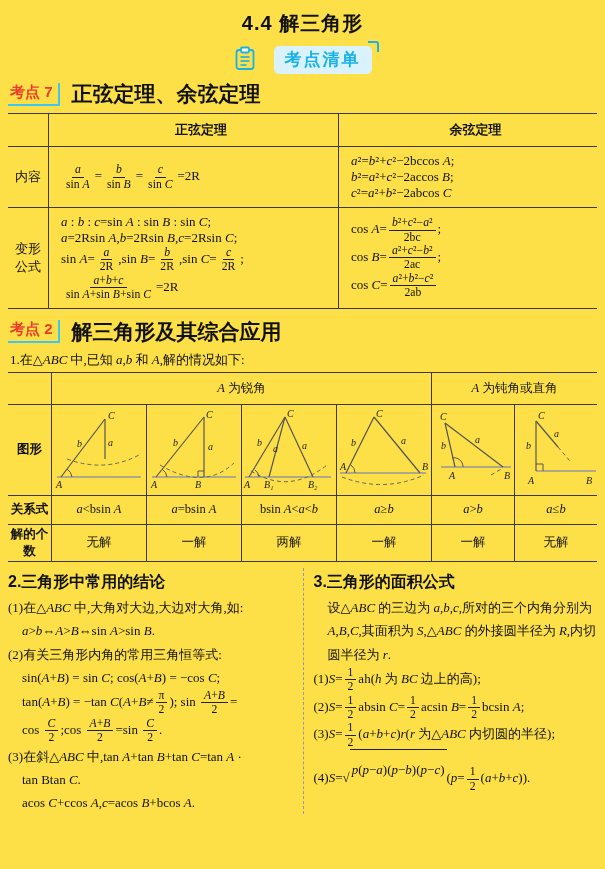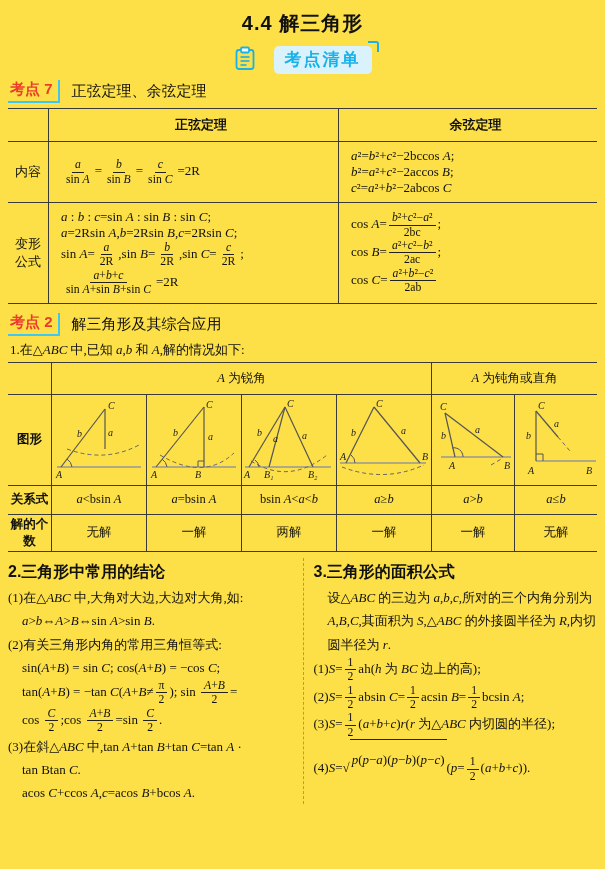--- a/index.html
+++ b/index.html
@@ -15,21 +15,21 @@
   .badge-text{position:relative;background:#d9f2fc;color:#17b2e9;font-weight:bold;
               font-size:17px;font-family:"Liberation Sans","DejaVu Sans",sans-serif;
               padding:2px 11px 3px 11px;border-radius:5px;letter-spacing:2px;}
   .fold{position:absolute;top:-5px;right:-7px;width:9px;height:9px;
         border-top:2px solid #17b2e9;border-right:2px solid #17b2e9;border-radius:0 3px 0 0;}
   
   .kd{display:flex;align-items:center;gap:12px;margin:5px 0 5px 0;
       font-family:"Liberation Sans","DejaVu Sans",sans-serif;}
   .kd-label{color:#ea3b2d;font-weight:bold;font-size:15px;padding:0 5px 2px 2px;
             border-bottom:2px solid #3ec7f3;border-right:2px solid #3ec7f3;}
-  .kd-title{font-weight:normal;font-size:15px;}
+  .kd-title{font-weight:bold;font-size:21px;}
   
   table{width:100%;border-collapse:collapse;}
   .t1{font-size:13px;margin-top:3px;}
   .t1 tr{border-top:1px solid #3a3a3a;border-bottom:1px solid #3a3a3a;}
   .t1 td{vertical-align:middle;padding-left:16px;}
   .t1 td+td{border-left:1px solid #3a3a3a;}
   .t1 .hd{text-align:center;font-weight:bold;height:30px;
           font-family:"Liberation Sans","DejaVu Sans",sans-serif;}
   .t1 .lbl{width:34px;text-align:center;font-weight:normal;padding:0 3px;
            font-family:"Liberation Sans","DejaVu Sans",sans-serif;}

